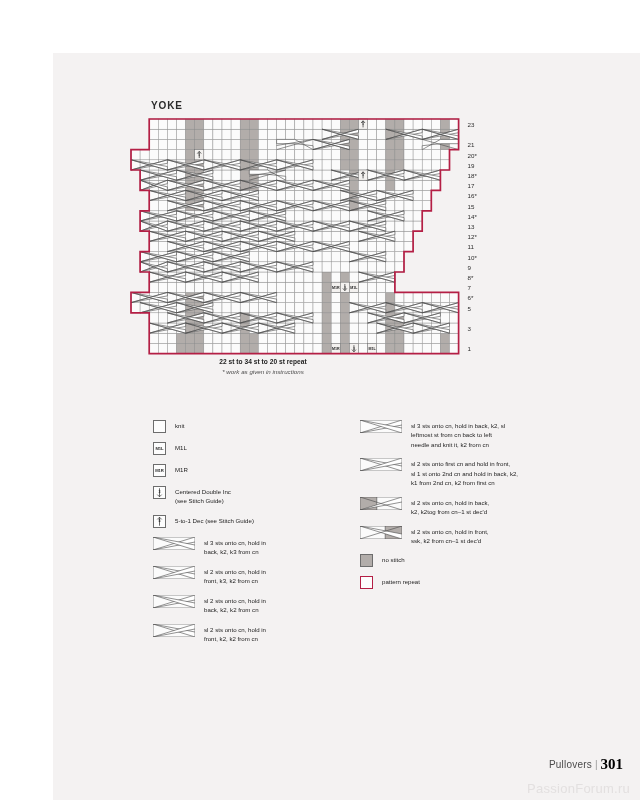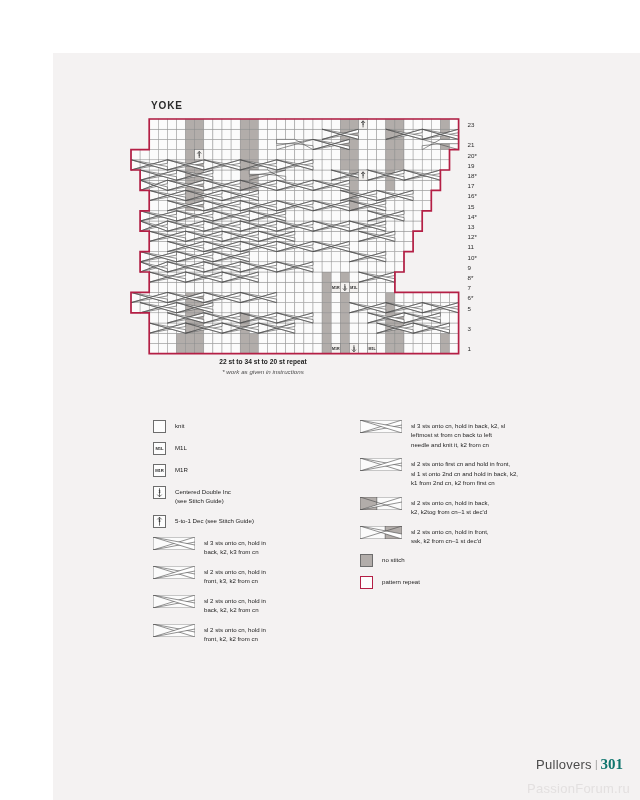--- a/index.html
+++ b/index.html
@@ -54,25 +54,25 @@
   .box.rep  { background: #fdfdfd; border: 1.4px solid #b41f45; }
 
   .wbox { width: 42px; height: 13px; }
   .wbox svg, .box svg { display: block; }
 
   
   #footer {
     position: absolute; left: 0; top: 702px; width: 587px;
     text-align: right; padding-right: 17px;
   }
-  #footer .lbl { font-size: 13px; color: #4b4b4b; vertical-align: middle; letter-spacing: .02em; }
+  #footer .lbl { font-size: 10px; color: #4b4b4b; vertical-align: middle; letter-spacing: .02em; }
   #footer .bar { font-size: 10px; color: #9a9a9a; vertical-align: middle; margin: 0 3px; }
   #footer .num {
     font-family: "Liberation Serif", serif; font-size: 15px;
-    font-weight: bold; color: #0f766e; vertical-align: middle;
+    font-weight: bold; color: #000000; vertical-align: middle;
   }
   #watermark {
     position: absolute; left: 0; top: 728px; width: 587px;
     text-align: right; padding-right: 10px;
     font-size: 13px; color: #e3e0e0; letter-spacing: .02em;
     font-family: "Liberation Sans", sans-serif;
   }
 </style>
 </head>
 <body>

